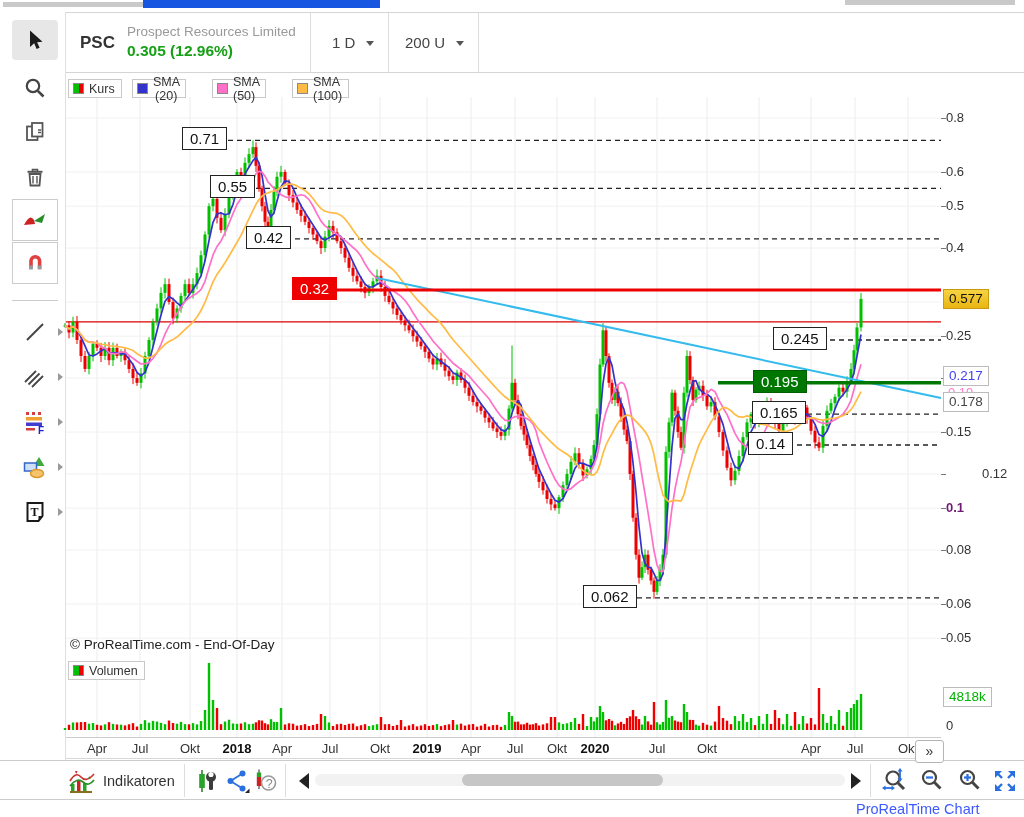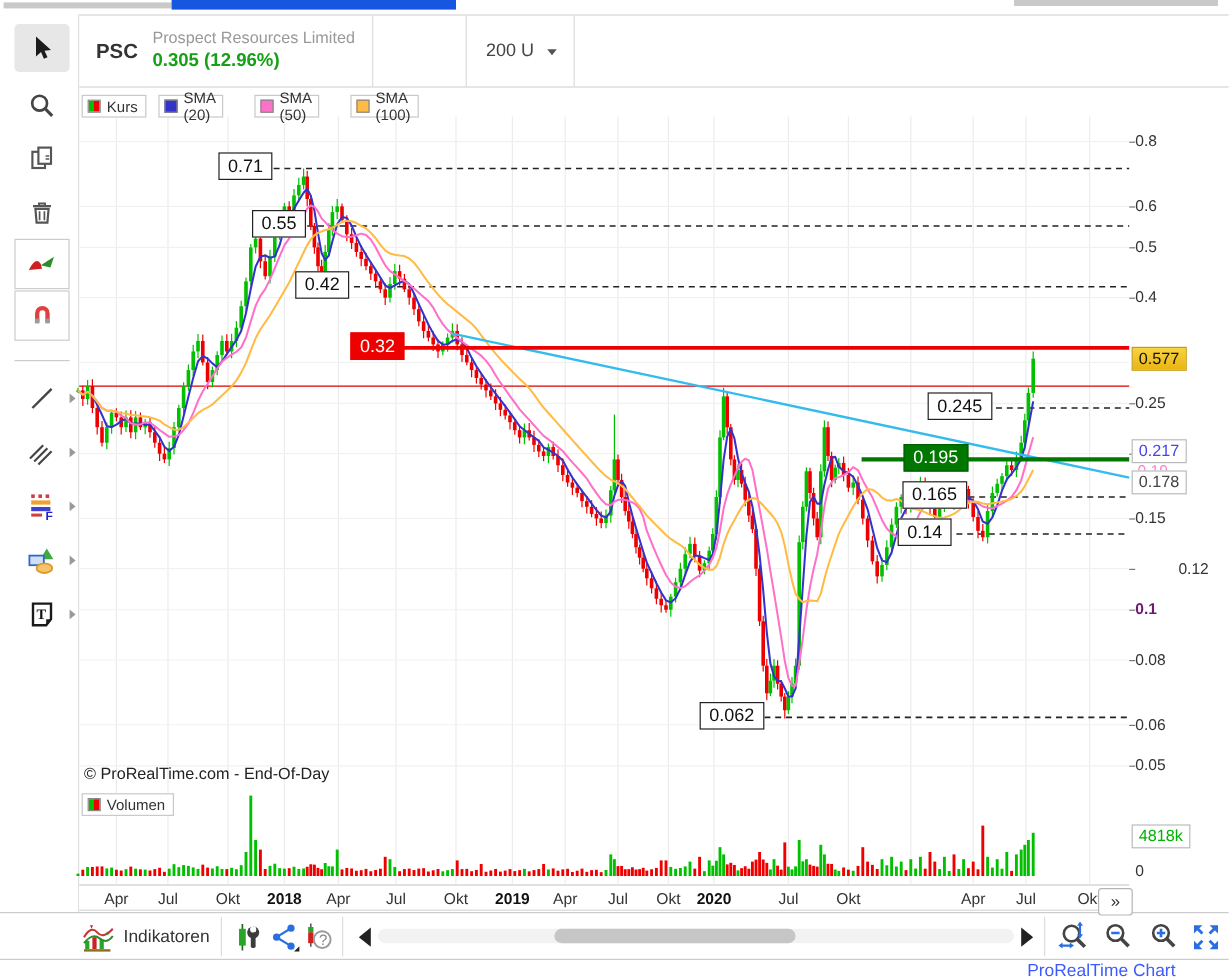--- a/index.html
+++ b/index.html
@@ -72,20 +72,24 @@
 
 <div class="tp-gray" style="left:3px;width:140px;"></div>
 <div class="tp-blue" style="left:143px;width:237px;"></div>
 <div class="tp-gray" style="left:845px;width:170px;top:0;"></div>
 
 <div id="main-toolbar">
   <span class="ticker">PSC</span>
   <span class="company">Prospect Resources Limited</span>
   <span class="quote">0.305 (12.96%)</span>
   <div class="vsep" style="left:244px"></div>
+  <div class="dd" style="left:244px;width:78px;">
+    <span class="lbl" style="left:22px;">1 D</span>
+    <span class="caret" style="left:56px;"></span>
+  </div>
   <div class="vsep" style="left:322px"></div>
   <div class="dd" style="left:322px;width:90px;">
     <span class="lbl" style="left:17px;">200 U</span>
     <span class="caret" style="left:68px;"></span>
   </div>
   <div class="vsep" style="left:412px"></div>
 </div>
 
 <div id="sidebar">
   <div class="tool active" style="top:8px;">
@@ -861,21 +865,21 @@
     <line x1="377" y1="278" x2="941" y2="398" stroke="#33bbee" stroke-width="2"></line>
     <line x1="296" y1="289.91008374632025" x2="941" y2="289.91008374632025" stroke="#ee0000" stroke-width="3"></line>
     <line x1="718" y1="382.83992227191186" x2="941" y2="382.83992227191186" stroke="#007700" stroke-width="3.5"></line>
   </svg>
 
 <div id="price-legend" style="position:absolute;left:68px;top:79px;z-index:3;">
     <div class="legend-item" style="left: 0px; top: 0px; position: absolute;">
       <span class="sw" style="background: linear-gradient(to right, rgb(0, 192, 0) 50%, rgb(238, 0, 0) 50%);"></span>
       <span>Kurs</span>
     </div>
-    <div class="legend-item" style="left: 64px; top: 0px; position: absolute;">
+    <div class="legend-item" style="left: 64px; top: 0px; position: absolute; text-align: center;">
       <span class="sw" style="background: rgb(51, 51, 204);"></span>
       <span>SMA (20)</span>
     </div>
     <div class="legend-item" style="left: 144px; top: 0px; position: absolute;">
       <span class="sw" style="background: rgb(255, 112, 200);"></span>
       <span>SMA (50)</span>
     </div>
     <div class="legend-item" style="left: 224px; top: 0px; position: absolute;">
       <span class="sw" style="background: rgb(255, 187, 68);"></span>
       <span>SMA (100)</span>

